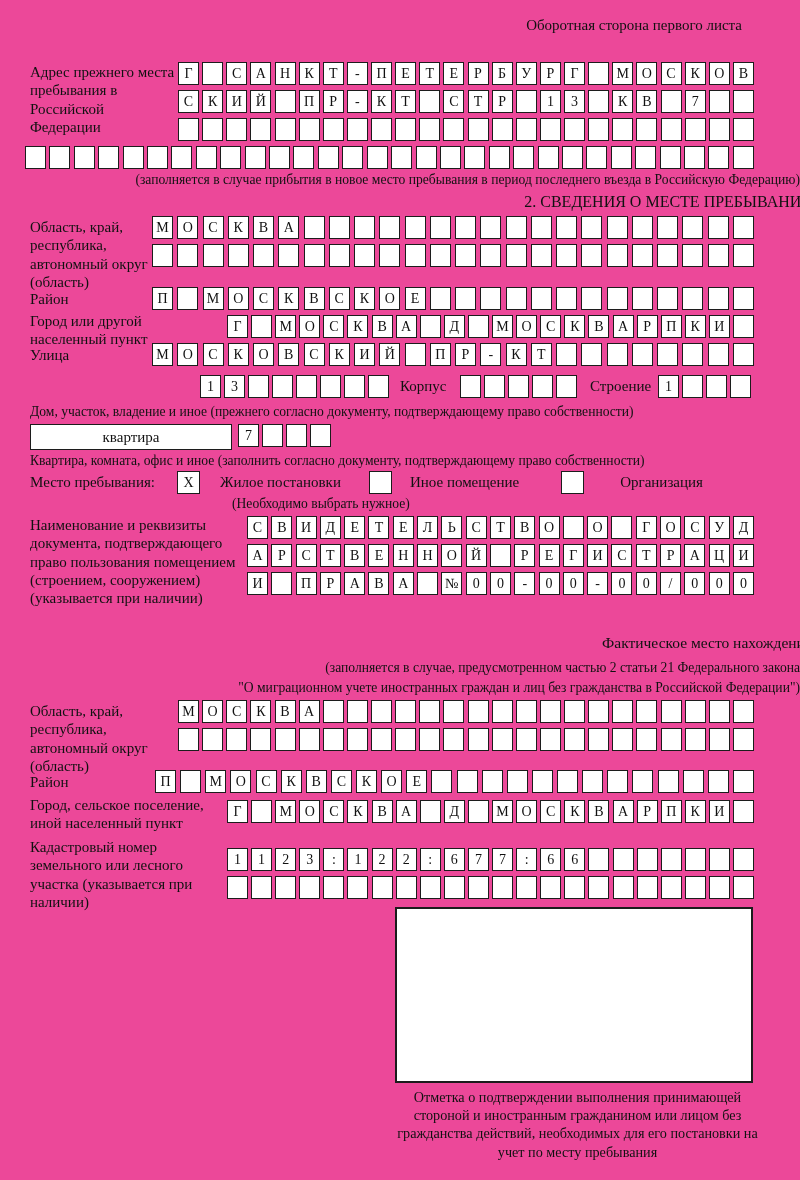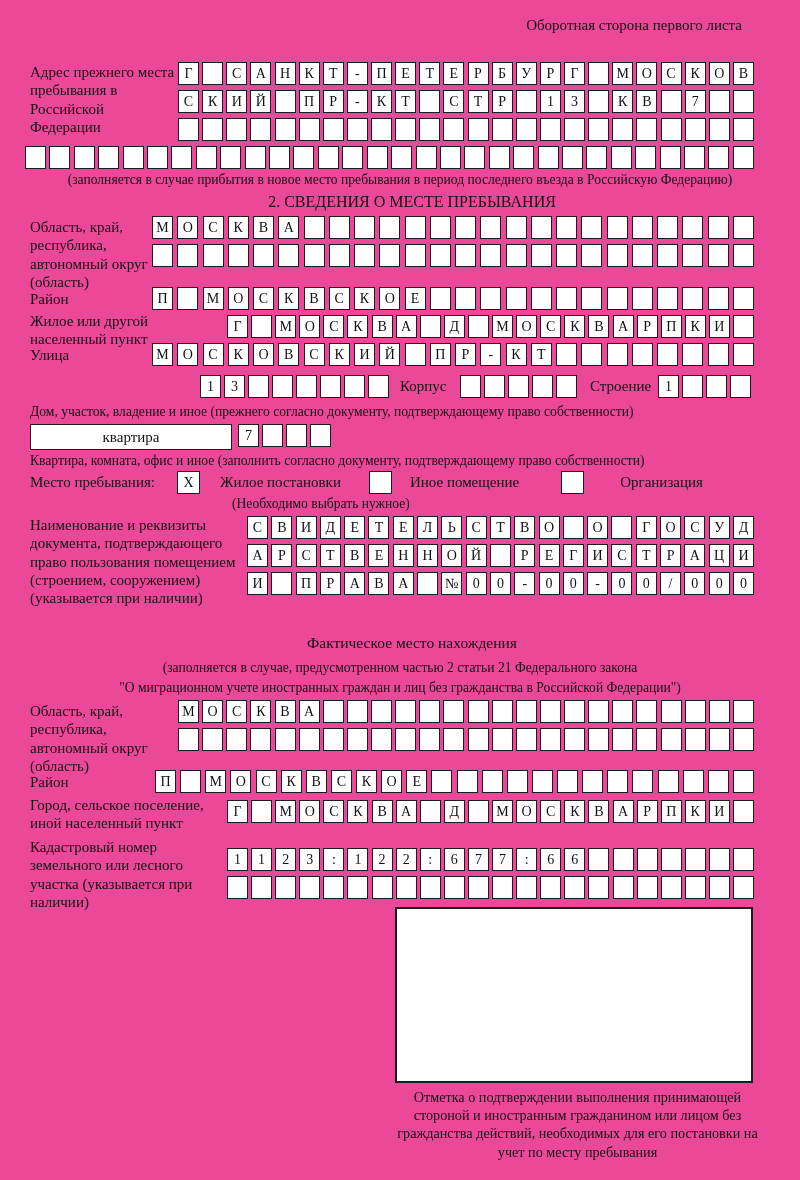--- a/index.html
+++ b/index.html
@@ -2,21 +2,21 @@
 <html><head>
 <meta charset="utf-8">
 <style>
   html,body{margin:0;padding:0;background:#ffffff;}
   .page{
     position:relative;width:800px;height:1180px;background:#ec4899;
     font-family:"Liberation Serif","DejaVu Serif",serif;color:#111;overflow:hidden;
   }
   .lbl{position:absolute;font-size:15px;line-height:1.22;}
   .note{position:absolute;font-size:13.6px;line-height:1.2;}
-  .center{left:0;width:800px;text-align:center;}
+  .center{left:0;width:800px;text-align:right;}
   .boxrow{position:absolute;display:flex;justify-content:space-between;height:24px;}
   .cell{
     width:19px;height:21px;border:1.5px solid #1c1c1c;flex:0 0 auto;
     display:flex;align-items:center;justify-content:center;
     font-size:14px;line-height:1;background:#fff;
   }
   .widebox{
     position:absolute;border:1.5px solid #1c1c1c;height:24px;background:#fff;
     display:flex;align-items:center;justify-content:center;font-size:15px;
   }
@@ -227,21 +227,21 @@
       <span class="cell"></span>
       <span class="cell"></span>
       <span class="cell"></span>
       <span class="cell"></span>
       <span class="cell"></span>
       <span class="cell"></span>
       <span class="cell"></span>
       <span class="cell"></span>
     </div>
 
-  <div class="lbl" style="left:30px;top:312px;width:190px;">Жилое или другой населенный пункт</div>
+  <div class="lbl" style="left:30px;top:312px;width:190px;">Город или другой населенный пункт</div>
   <div class="boxrow" style="left:227px;top:315px;width:527px;">
       <span class="cell">Г</span>
       <span class="cell"></span>
       <span class="cell">М</span>
       <span class="cell">О</span>
       <span class="cell">С</span>
       <span class="cell">К</span>
       <span class="cell">В</span>
       <span class="cell">А</span>
       <span class="cell"></span>

